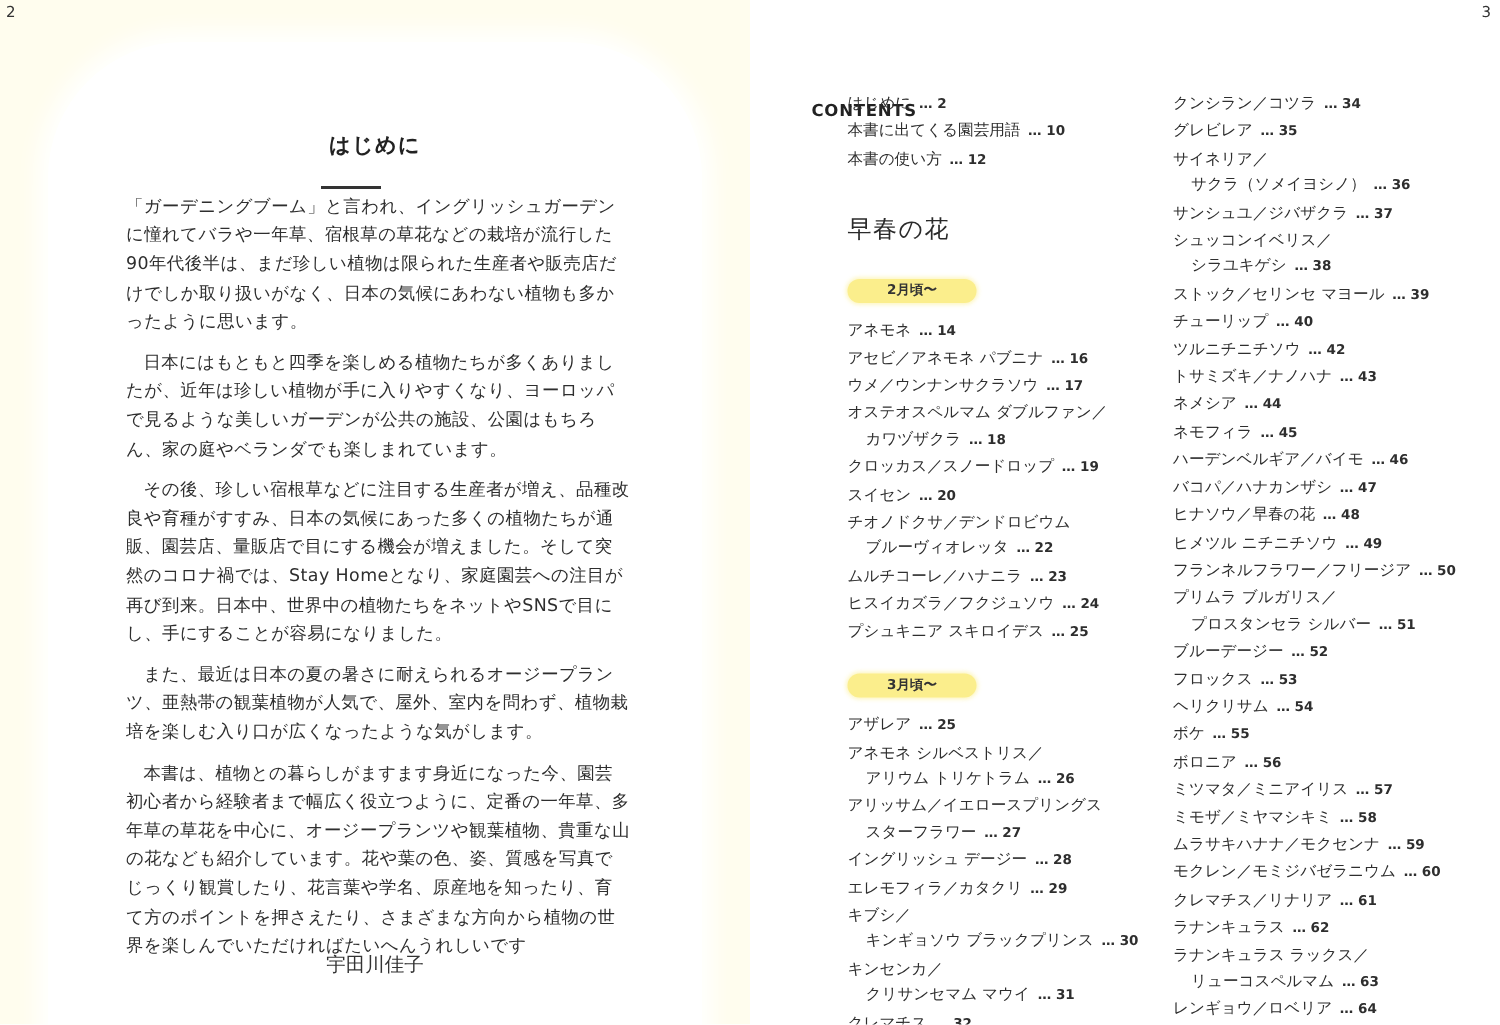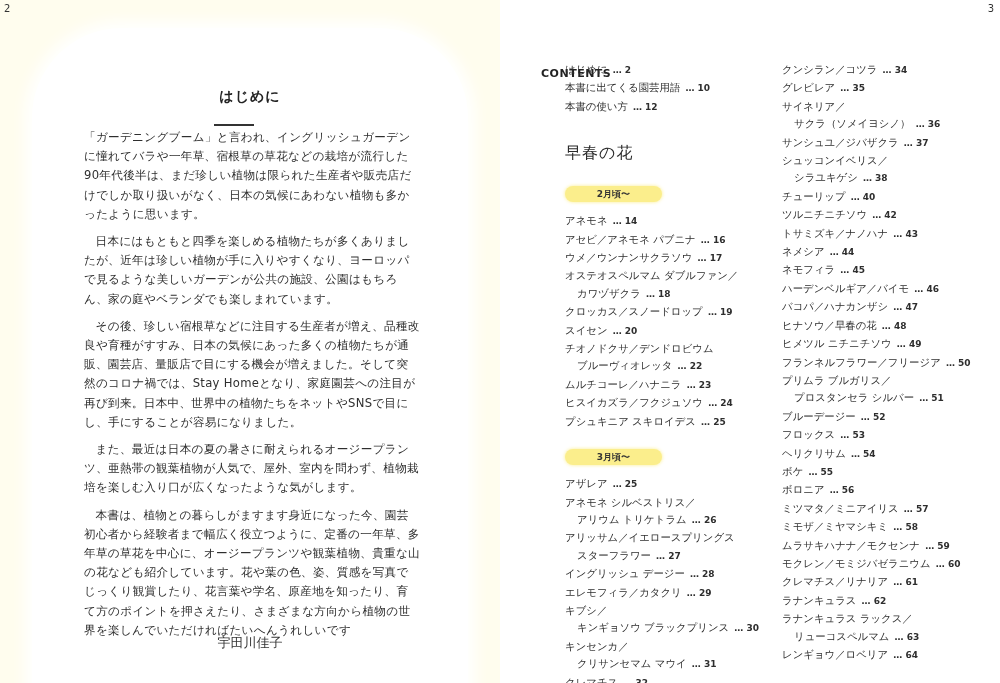--- a/index.html
+++ b/index.html
@@ -61,21 +61,21 @@
     .toc-col-a { left: 565px; top: 61px; width: 210px; }
     .toc-col-b { left: 782px; top: 61px; width: 210px; }
     .toc-item { white-space: nowrap; }
     .toc-item.cont { padding-left: 12px; }
     .toc-item .pg { font-size: 9px; font-weight: bold; margin-left: 2px; }
     .section-title {
       font-size: 16px; line-height: 30px; color: #2a2a2a; letter-spacing: 1px;
       margin: 22px 0 14px 0; font-weight: normal;
     }
     .season-pill {
-      display: inline-block; width: 97px; height: 16px; line-height: 16px;
+      display: inline-block; width: 86px; height: 16px; line-height: 16px;
       border-radius: 8px; background: #fbee8c; text-align: center;
       font-size: 9px; font-weight: bold; color: #333;
       margin: 4px 0 10px 0;
       box-shadow: 0 0 3px 1px rgba(251,238,140,0.6);
     }
     .gap { height: 14px; }
   </style>
 </head>
 <body>
 
@@ -115,20 +115,21 @@
 
 <div class="toc-col toc-col-b">
   <div id="col2">
       <div class="toc-item"><span>クンシラン／コツラ</span><span class="pg"> … 34</span></div>
       <div class="toc-item"><span>グレビレア</span><span class="pg"> … 35</span></div>
       <div class="toc-item"><span>サイネリア／</span></div>
       <div class="toc-item cont"><span>サクラ（ソメイヨシノ）</span><span class="pg"> … 36</span></div>
       <div class="toc-item"><span>サンシュユ／ジバザクラ</span><span class="pg"> … 37</span></div>
       <div class="toc-item"><span>シュッコンイベリス／</span></div>
       <div class="toc-item cont"><span>シラユキゲシ</span><span class="pg"> … 38</span></div>
+      <div class="toc-item"><span>ストック／セリンセ マヨール</span><span class="pg"> … 39</span></div>
       <div class="toc-item"><span>チューリップ</span><span class="pg"> … 40</span></div>
       <div class="toc-item"><span>ツルニチニチソウ</span><span class="pg"> … 42</span></div>
       <div class="toc-item"><span>トサミズキ／ナノハナ</span><span class="pg"> … 43</span></div>
       <div class="toc-item"><span>ネメシア</span><span class="pg"> … 44</span></div>
       <div class="toc-item"><span>ネモフィラ</span><span class="pg"> … 45</span></div>
       <div class="toc-item"><span>ハーデンベルギア／バイモ</span><span class="pg"> … 46</span></div>
       <div class="toc-item"><span>バコパ／ハナカンザシ</span><span class="pg"> … 47</span></div>
       <div class="toc-item"><span>ヒナソウ／早春の花</span><span class="pg"> … 48</span></div>
       <div class="toc-item"><span>ヒメツル ニチニチソウ</span><span class="pg"> … 49</span></div>
       <div class="toc-item"><span>フランネルフラワー／フリージア</span><span class="pg"> … 50</span></div>

